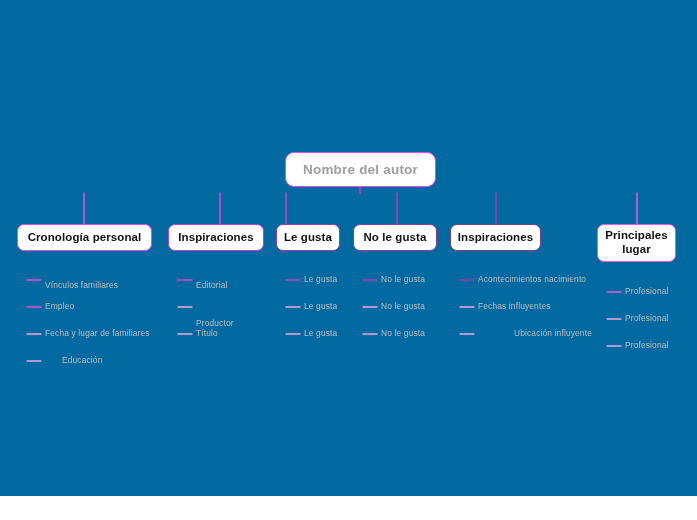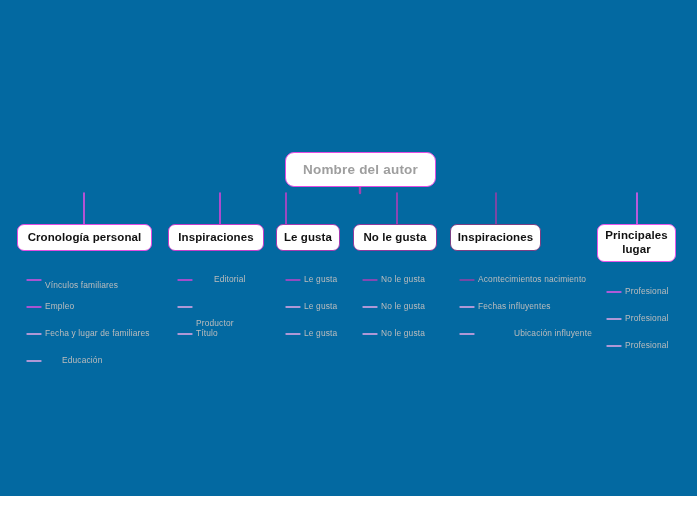--- a/index.html
+++ b/index.html
@@ -147,21 +147,21 @@
     </svg>
 
   <div id="nodes">
       <div class="node root" style="left: 285px; top: 152px; width: 151px; height: 35px; border-color: rgb(226, 76, 226);">Nombre del autor</div>
       <div class="node branch" style="left: 17px; top: 224px; width: 135px; height: 27px; border-color: rgb(225, 77, 225);">Cronología personal</div>
       <div class="leaf" style="left: 45px; top: 268px; margin-top: 12px;">Vínculos familiares</div>
       <div class="leaf" style="left: 45px; top: 301px;">Empleo</div>
       <div class="leaf" style="left: 45px; top: 328px;">Fecha y lugar de familiares</div>
       <div class="leaf" style="left: 45px; top: 355px; margin-left: 17px;">Educación</div>
       <div class="node branch" style="left: 168px; top: 224px; width: 96px; height: 27px; border-color: rgb(195, 62, 201);">Inspiraciones</div>
-      <div class="leaf" style="left: 196px; top: 274px; margin-left: 18px;">Editorial</div>
+      <div class="leaf" style="left: 196px; top: 280px;">Editorial</div>
       <div class="leaf" style="left: 196px; top: 318px;">Productor</div>
       <div class="leaf" style="left: 196px; top: 328px;">Título</div>
       <div class="node branch" style="left: 276px; top: 224px; width: 64px; height: 27px; border-color: rgb(166, 59, 176);">Le gusta</div>
       <div class="leaf" style="left: 304px; top: 274px;">Le gusta</div>
       <div class="leaf" style="left: 304px; top: 301px;">Le gusta</div>
       <div class="leaf" style="left: 304px; top: 328px;">Le gusta</div>
       <div class="node branch" style="left: 353px; top: 224px; width: 84px; height: 27px; border-color: rgb(142, 58, 156);">No le gusta</div>
       <div class="leaf" style="left: 381px; top: 274px;">No le gusta</div>
       <div class="leaf" style="left: 381px; top: 301px;">No le gusta</div>
       <div class="leaf" style="left: 381px; top: 328px;">No le gusta</div>

